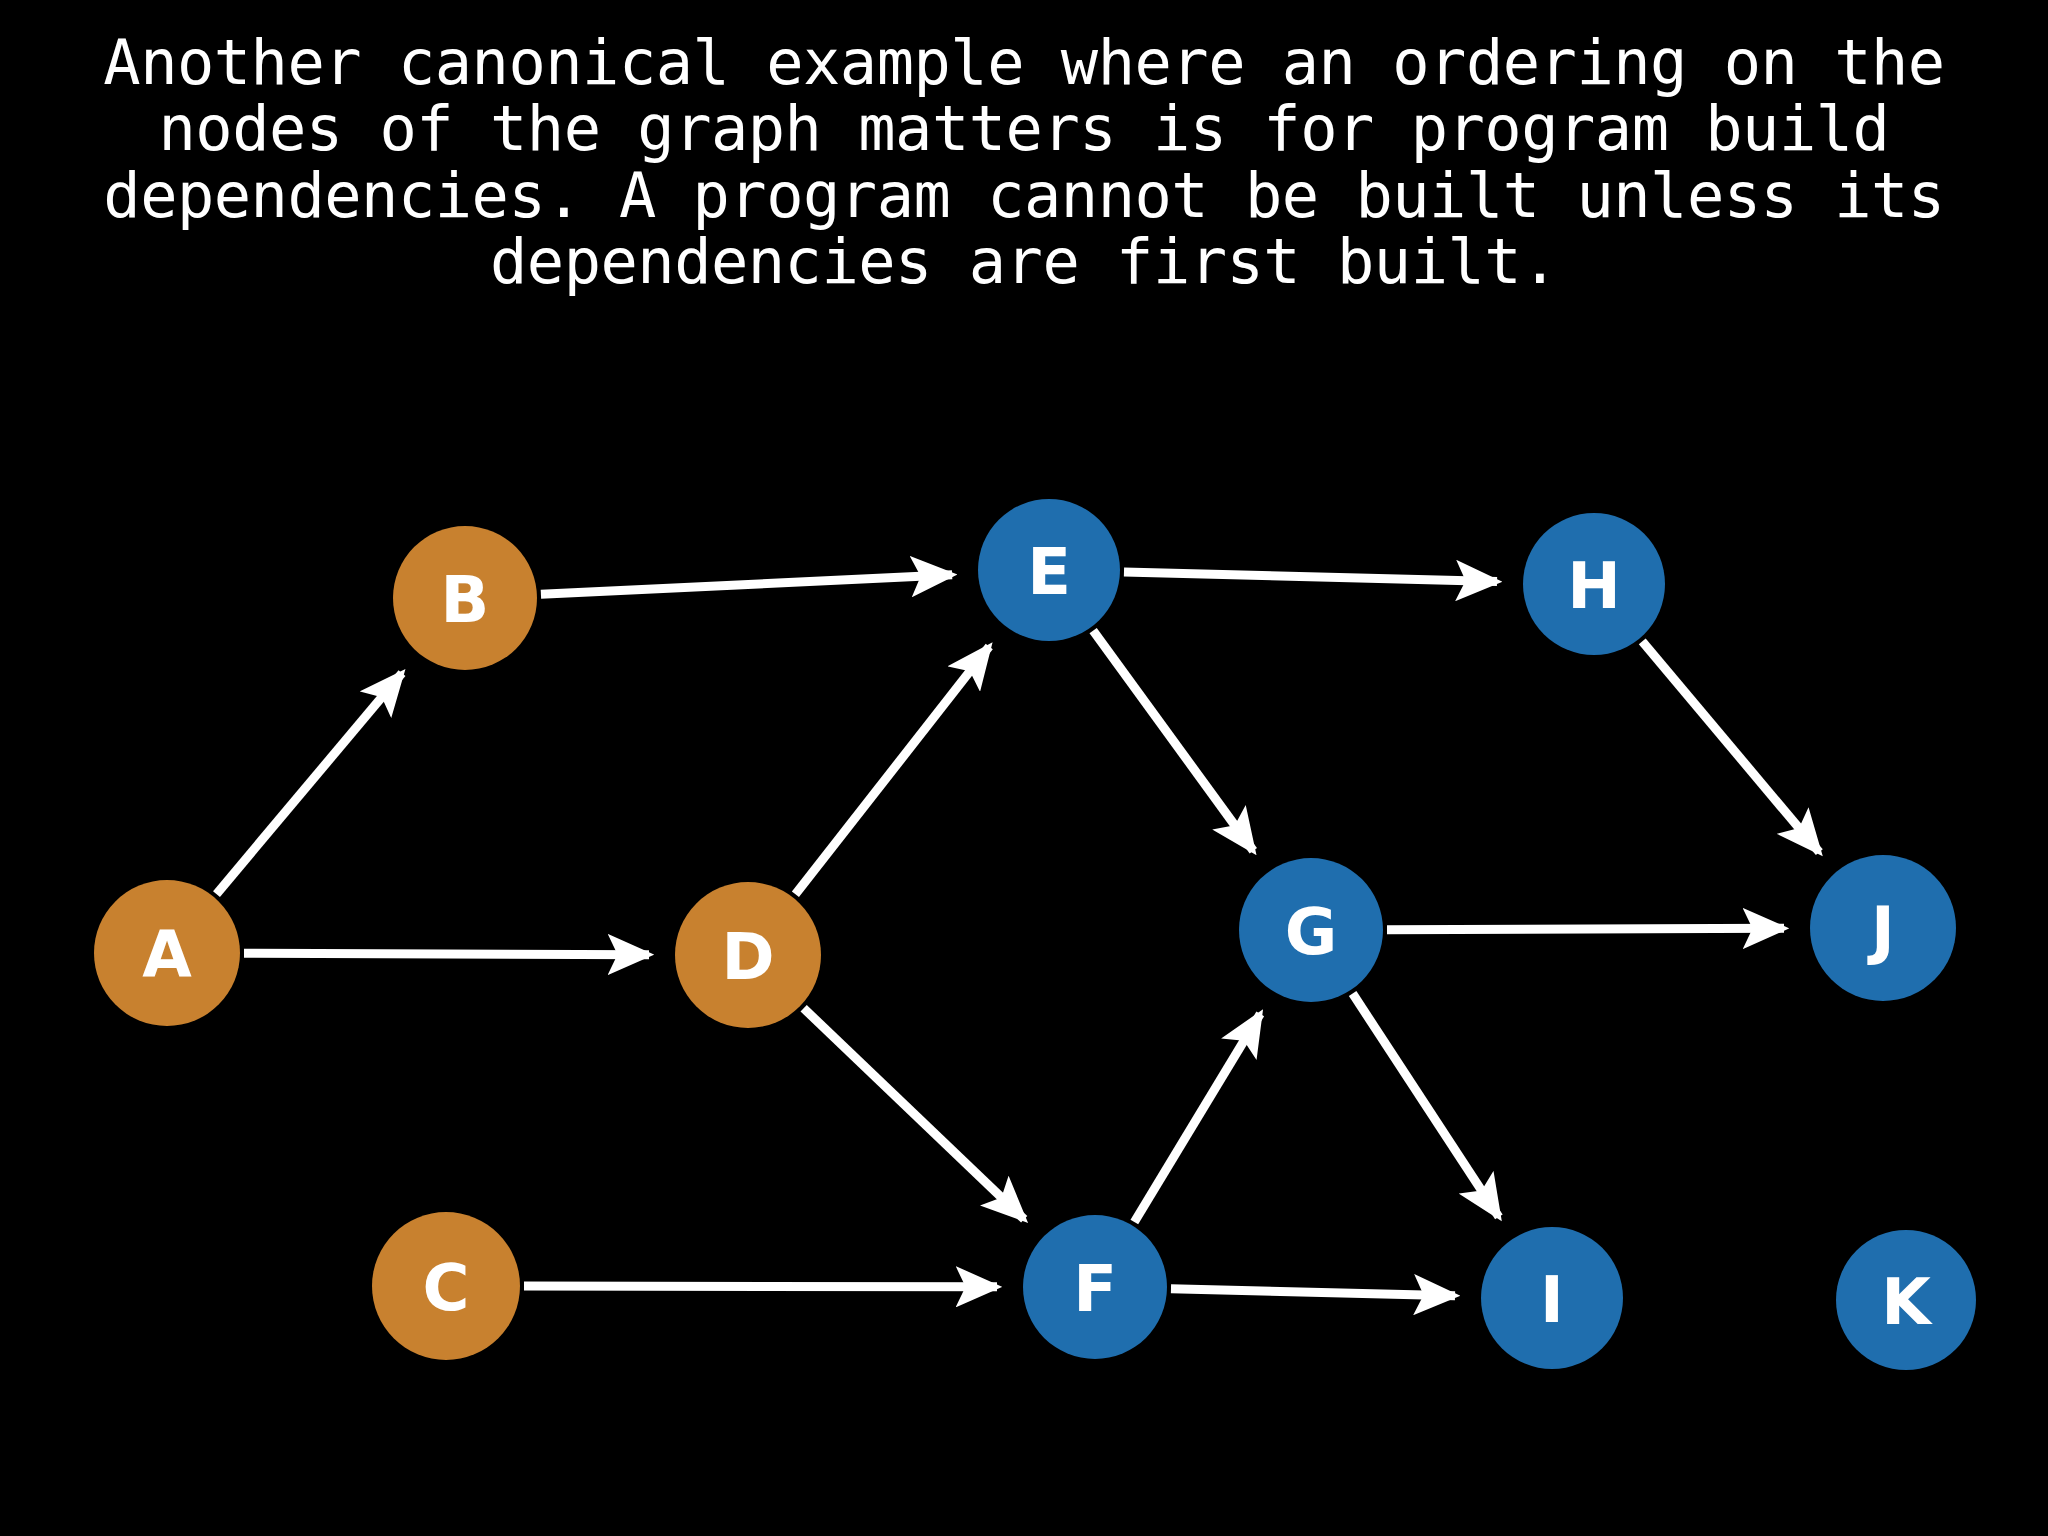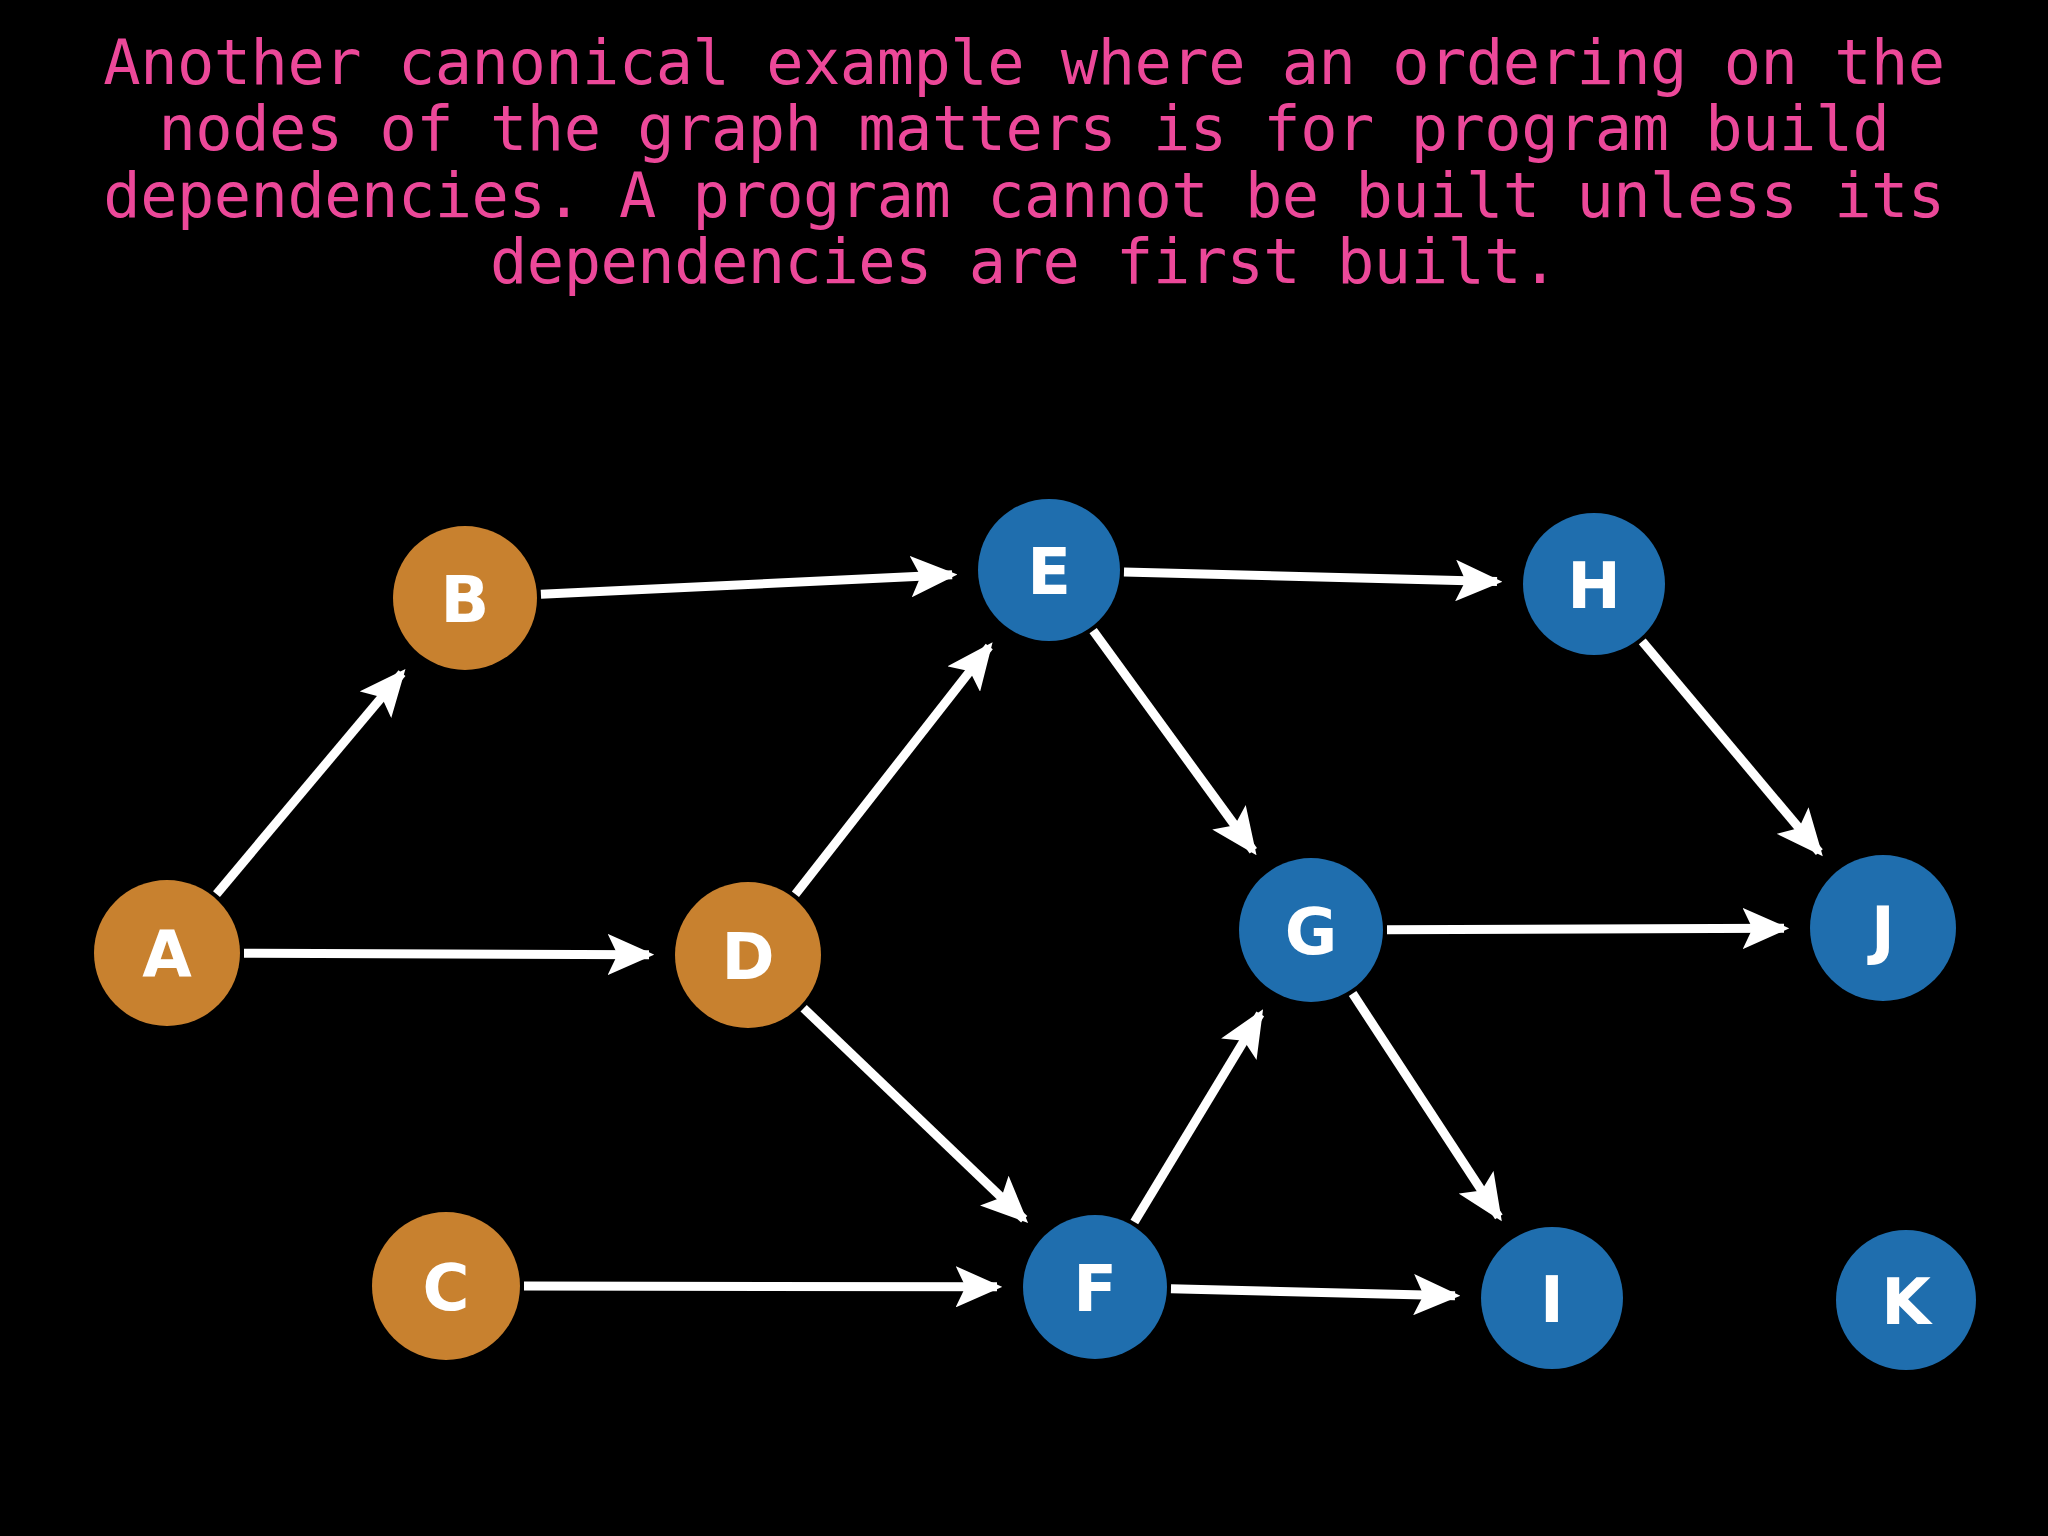--- a/index.html
+++ b/index.html
@@ -14,21 +14,21 @@
     background: #000000;
     overflow: hidden;
     font-family: "DejaVu Sans Mono", monospace;
   }
   #caption {
     position: absolute;
     left: 0;
     top: 30px;
     width: 2048px;
     text-align: center;
-    color: #ec4899;
+    color: #ffffff;
     font-family: "DejaVu Sans Mono", monospace;
     font-size: 62px;
     line-height: 1.07;
     letter-spacing: -0.5px;
     white-space: pre-wrap;
     padding: 0 20px;
     box-sizing: border-box;
   }
   #graph-svg {
     position: absolute;

